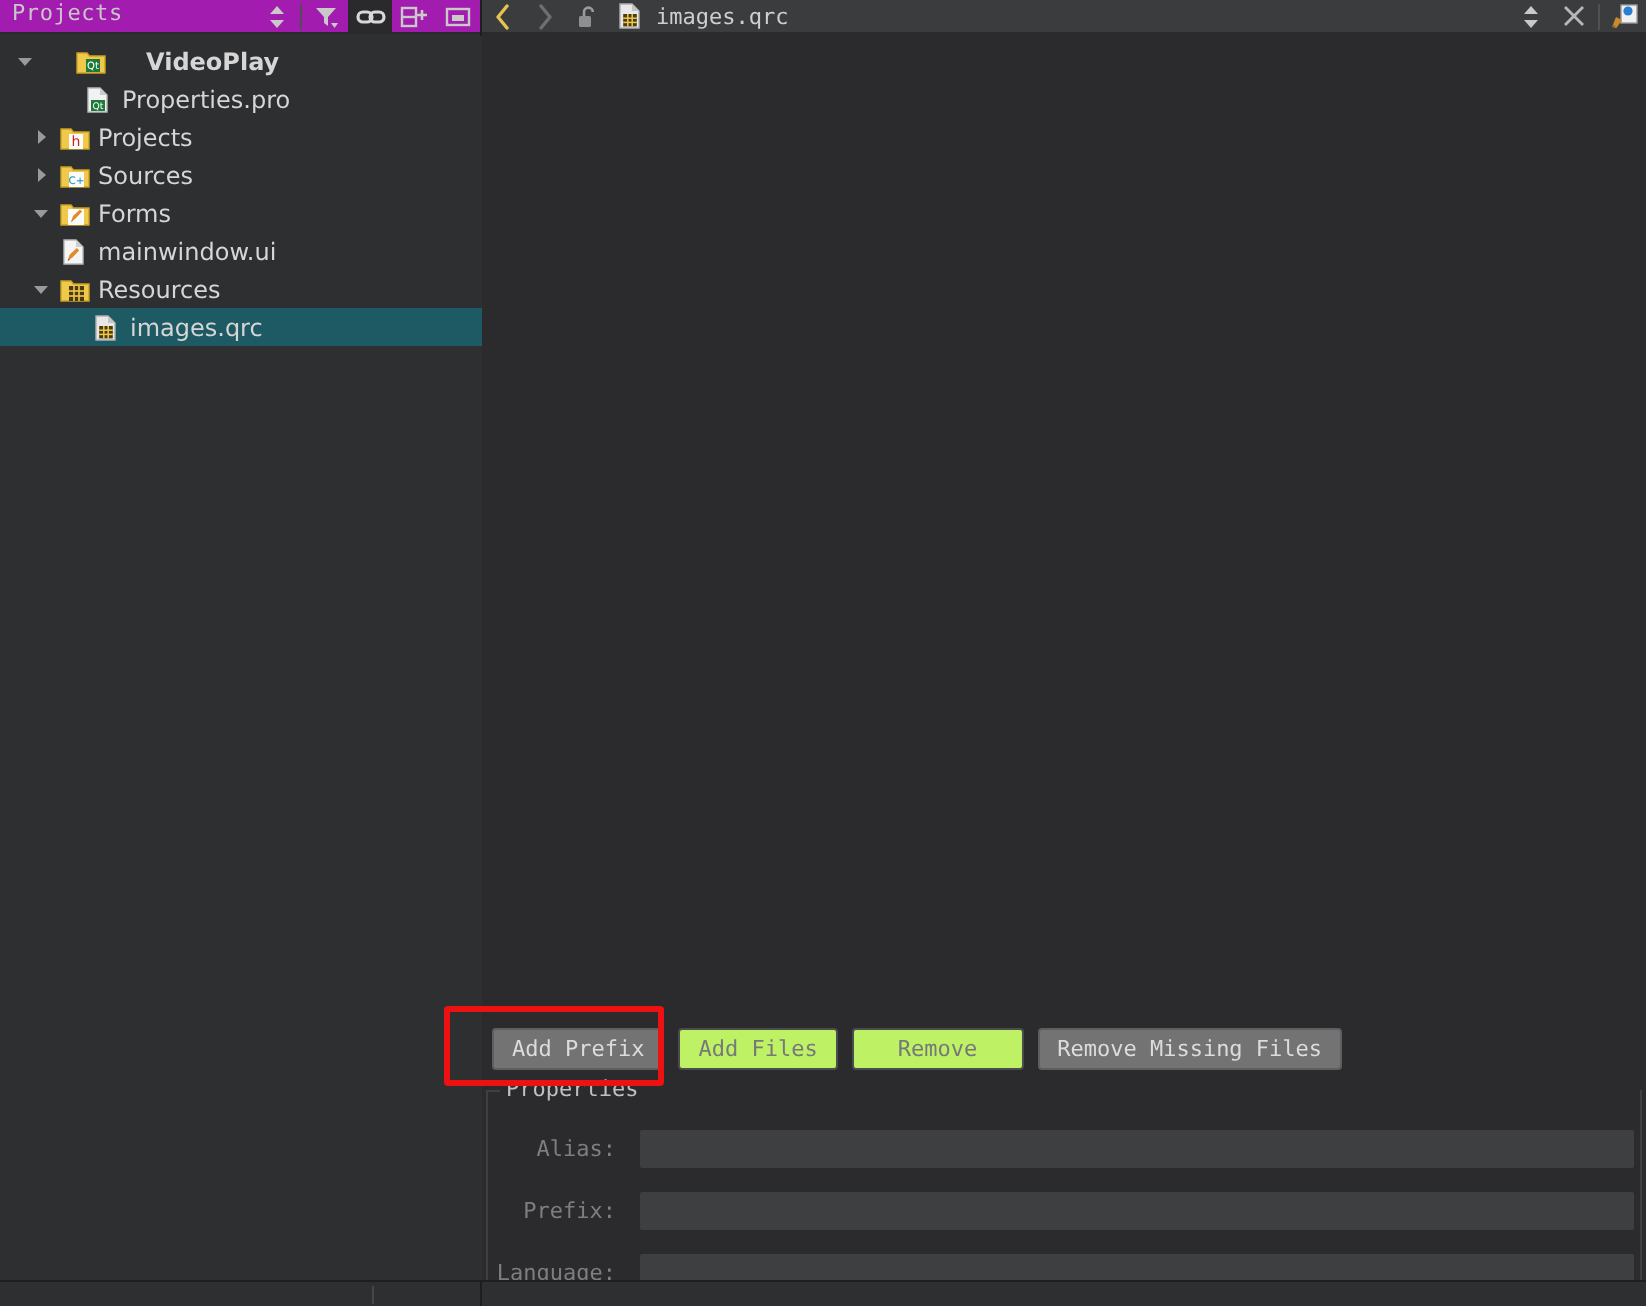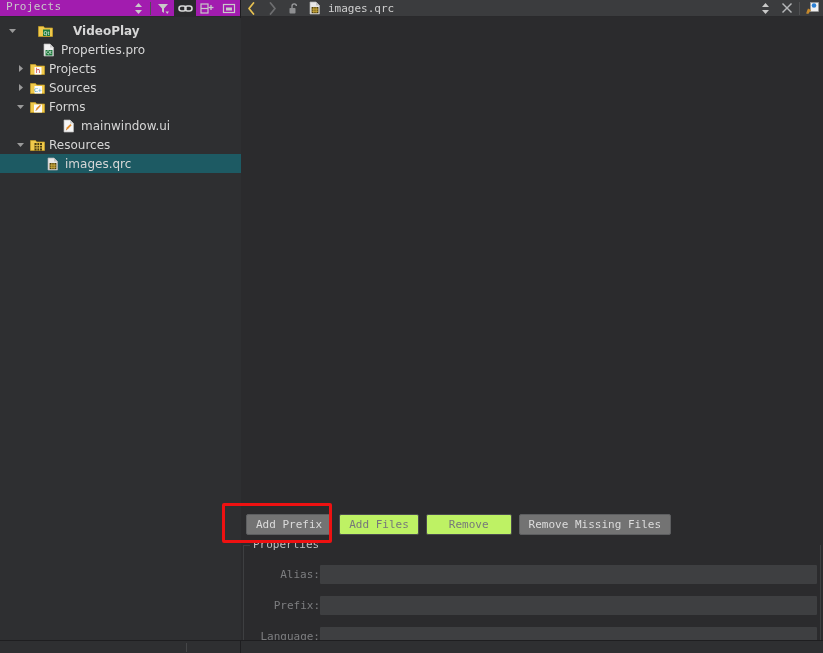--- a/index.html
+++ b/index.html
@@ -169,21 +169,21 @@
     position: absolute;
     height: 19px;
     display: flex; align-items: center;
     left: 4px; right: 4px;
   }
   .prop-label {
     width: 73px;
     text-align: right;
     font-size: 11px;
     color: #7d7e80;
-    padding-right: 0;
+    padding-right: 12px;
     font-family: "DejaVu Sans Mono", monospace;
     white-space: nowrap;
   }
   .prop-input {
     flex: 1;
     height: 19px;
     background: #3e3f41;
     border: none;
     border-radius: 1px;
   }
@@ -355,21 +355,21 @@
           <svg width="15" height="14" viewBox="0 0 15 14">
             <path d="M0.5 2.5 h5 l1.2 1.5 h7.8 v8.5 h-14 z" fill="#f0c94b" stroke="#c9a227" stroke-width="0.7"></path>
             <rect x="4" y="4.5" width="8" height="8" fill="#fbfbfb"></rect>
             <path d="M5.5 11 L6.5 8 L10 4.8 L11 5.8 L7.8 9.3 Z" fill="#e08a2a"></path>
             <path d="M5.5 11 L6.5 10.3 L6.1 10.1 Z" fill="#555"></path>
           </svg>
         </div>
         <div class="label">Forms</div>
       </div>
 
-      <div class="tree-row" style="padding-left:56px;">
+      <div class="tree-row" style="padding-left:24px;">
         <div class="twisty" style="width:4px;flex:0 0 4px;"></div>
         <div class="tree-icon">
           <svg width="14" height="14" viewBox="0 0 14 14">
             <path d="M2 1 h6 l3.5 3.5 V13 H2 Z" fill="#f5f5f5" stroke="#b9b9b9" stroke-width="0.7"></path>
             <path d="M8 1 v3.5 h3.5 Z" fill="#cfcfcf"></path>
             <path d="M3.8 11.5 L4.8 8.4 L8.4 5 L9.6 6.2 L6.2 9.7 Z" fill="#e08a2a"></path>
             <path d="M3.8 11.5 L4.9 10.8 L4.4 10.4 Z" fill="#555"></path>
           </svg>
         </div>
         <div class="label">mainwindow.ui</div>

